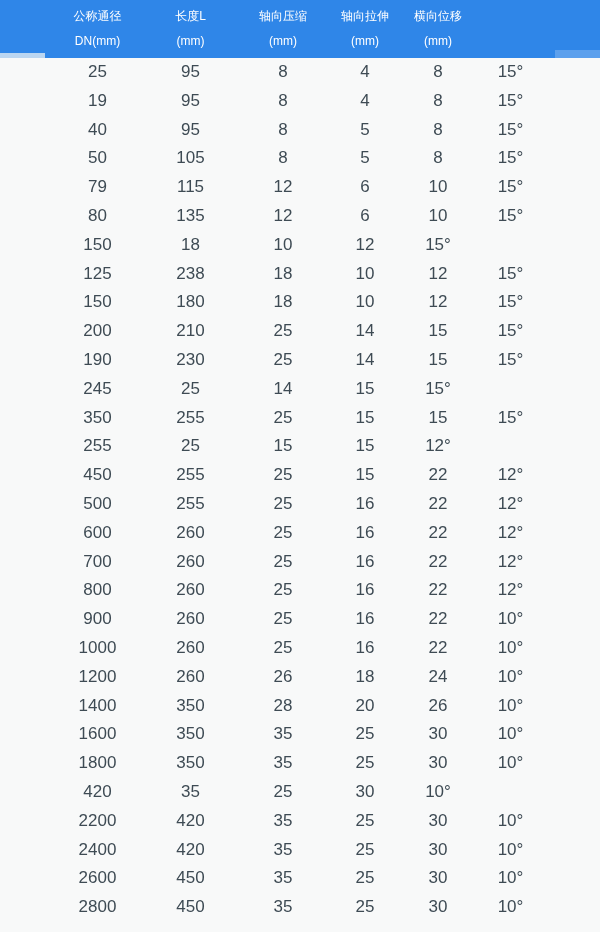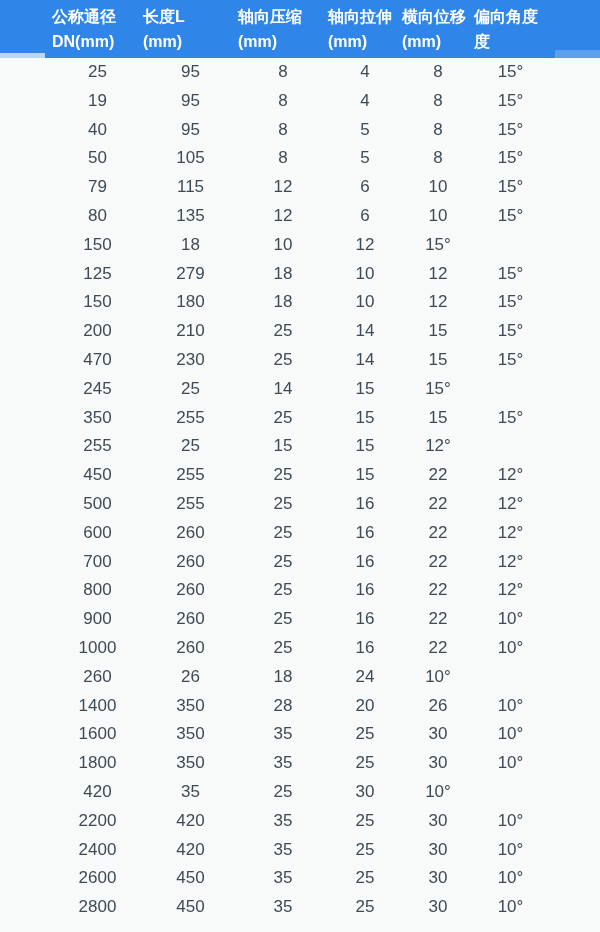--- a/index.html
+++ b/index.html
@@ -25,23 +25,24 @@
     grid-template-columns:52px 91px 95px 90px 74px 72px 73px 1fr;
   }
   .thead{
     position:relative;
     background:var(--header-bg);
     color:var(--header-text);
     height:58px;
     align-items:center;
   }
   .th{
-    font-size:16px;
+    text-align:center;
+    font-size:12px;
     line-height:25px;
-    font-weight:700;
+    font-weight:400;
   }
   .th span{display:block;}
   .edge-artifact-left{
     position:absolute;
     left:0;bottom:0;
     width:45px;height:5px;
     background:rgba(235,240,244,0.75);
   }
   .edge-artifact-right{
     position:absolute;
@@ -84,24 +85,20 @@
       <span>(mm)</span>
     </div>
     <div class="th">
       <span>轴向拉伸</span>
       <span>(mm)</span>
     </div>
     <div class="th">
       <span>横向位移</span>
       <span>(mm)</span>
     </div>
-    <div class="th">
-      <span>偏向角度</span>
-      <span>度</span>
-    </div>
     <div class="edge-artifact-left"></div>
     <div class="edge-artifact-right"></div>
   </div>
 
   <div class="tbody" id="tbody">
       <div class="tr grid-row">
         <div class="td"></div>
         <div class="td">25</div>
         <div class="td">95</div>
         <div class="td">8</div>
@@ -158,21 +155,21 @@
         <div class="td"></div>
         <div class="td">150</div>
         <div class="td">18</div>
         <div class="td">10</div>
         <div class="td">12</div>
         <div class="td">15°</div>
       </div>
       <div class="tr grid-row">
         <div class="td"></div>
         <div class="td">125</div>
-        <div class="td">279</div>
+        <div class="td">238</div>
         <div class="td">18</div>
         <div class="td">10</div>
         <div class="td">12</div>
         <div class="td">15°</div>
       </div>
       <div class="tr grid-row">
         <div class="td"></div>
         <div class="td">150</div>
         <div class="td">180</div>
         <div class="td">18</div>
@@ -184,21 +181,21 @@
         <div class="td"></div>
         <div class="td">200</div>
         <div class="td">210</div>
         <div class="td">25</div>
         <div class="td">14</div>
         <div class="td">15</div>
         <div class="td">15°</div>
       </div>
       <div class="tr grid-row">
         <div class="td"></div>
-        <div class="td">470</div>
+        <div class="td">190</div>
         <div class="td">230</div>
         <div class="td">25</div>
         <div class="td">14</div>
         <div class="td">15</div>
         <div class="td">15°</div>
       </div>
       <div class="tr grid-row">
         <div class="td"></div>
         <div class="td">245</div>
         <div class="td">25</div>
@@ -281,20 +278,21 @@
         <div class="td"></div>
         <div class="td">1000</div>
         <div class="td">260</div>
         <div class="td">25</div>
         <div class="td">16</div>
         <div class="td">22</div>
         <div class="td">10°</div>
       </div>
       <div class="tr grid-row">
         <div class="td"></div>
+        <div class="td">1200</div>
         <div class="td">260</div>
         <div class="td">26</div>
         <div class="td">18</div>
         <div class="td">24</div>
         <div class="td">10°</div>
       </div>
       <div class="tr grid-row">
         <div class="td"></div>
         <div class="td">1400</div>
         <div class="td">350</div>

